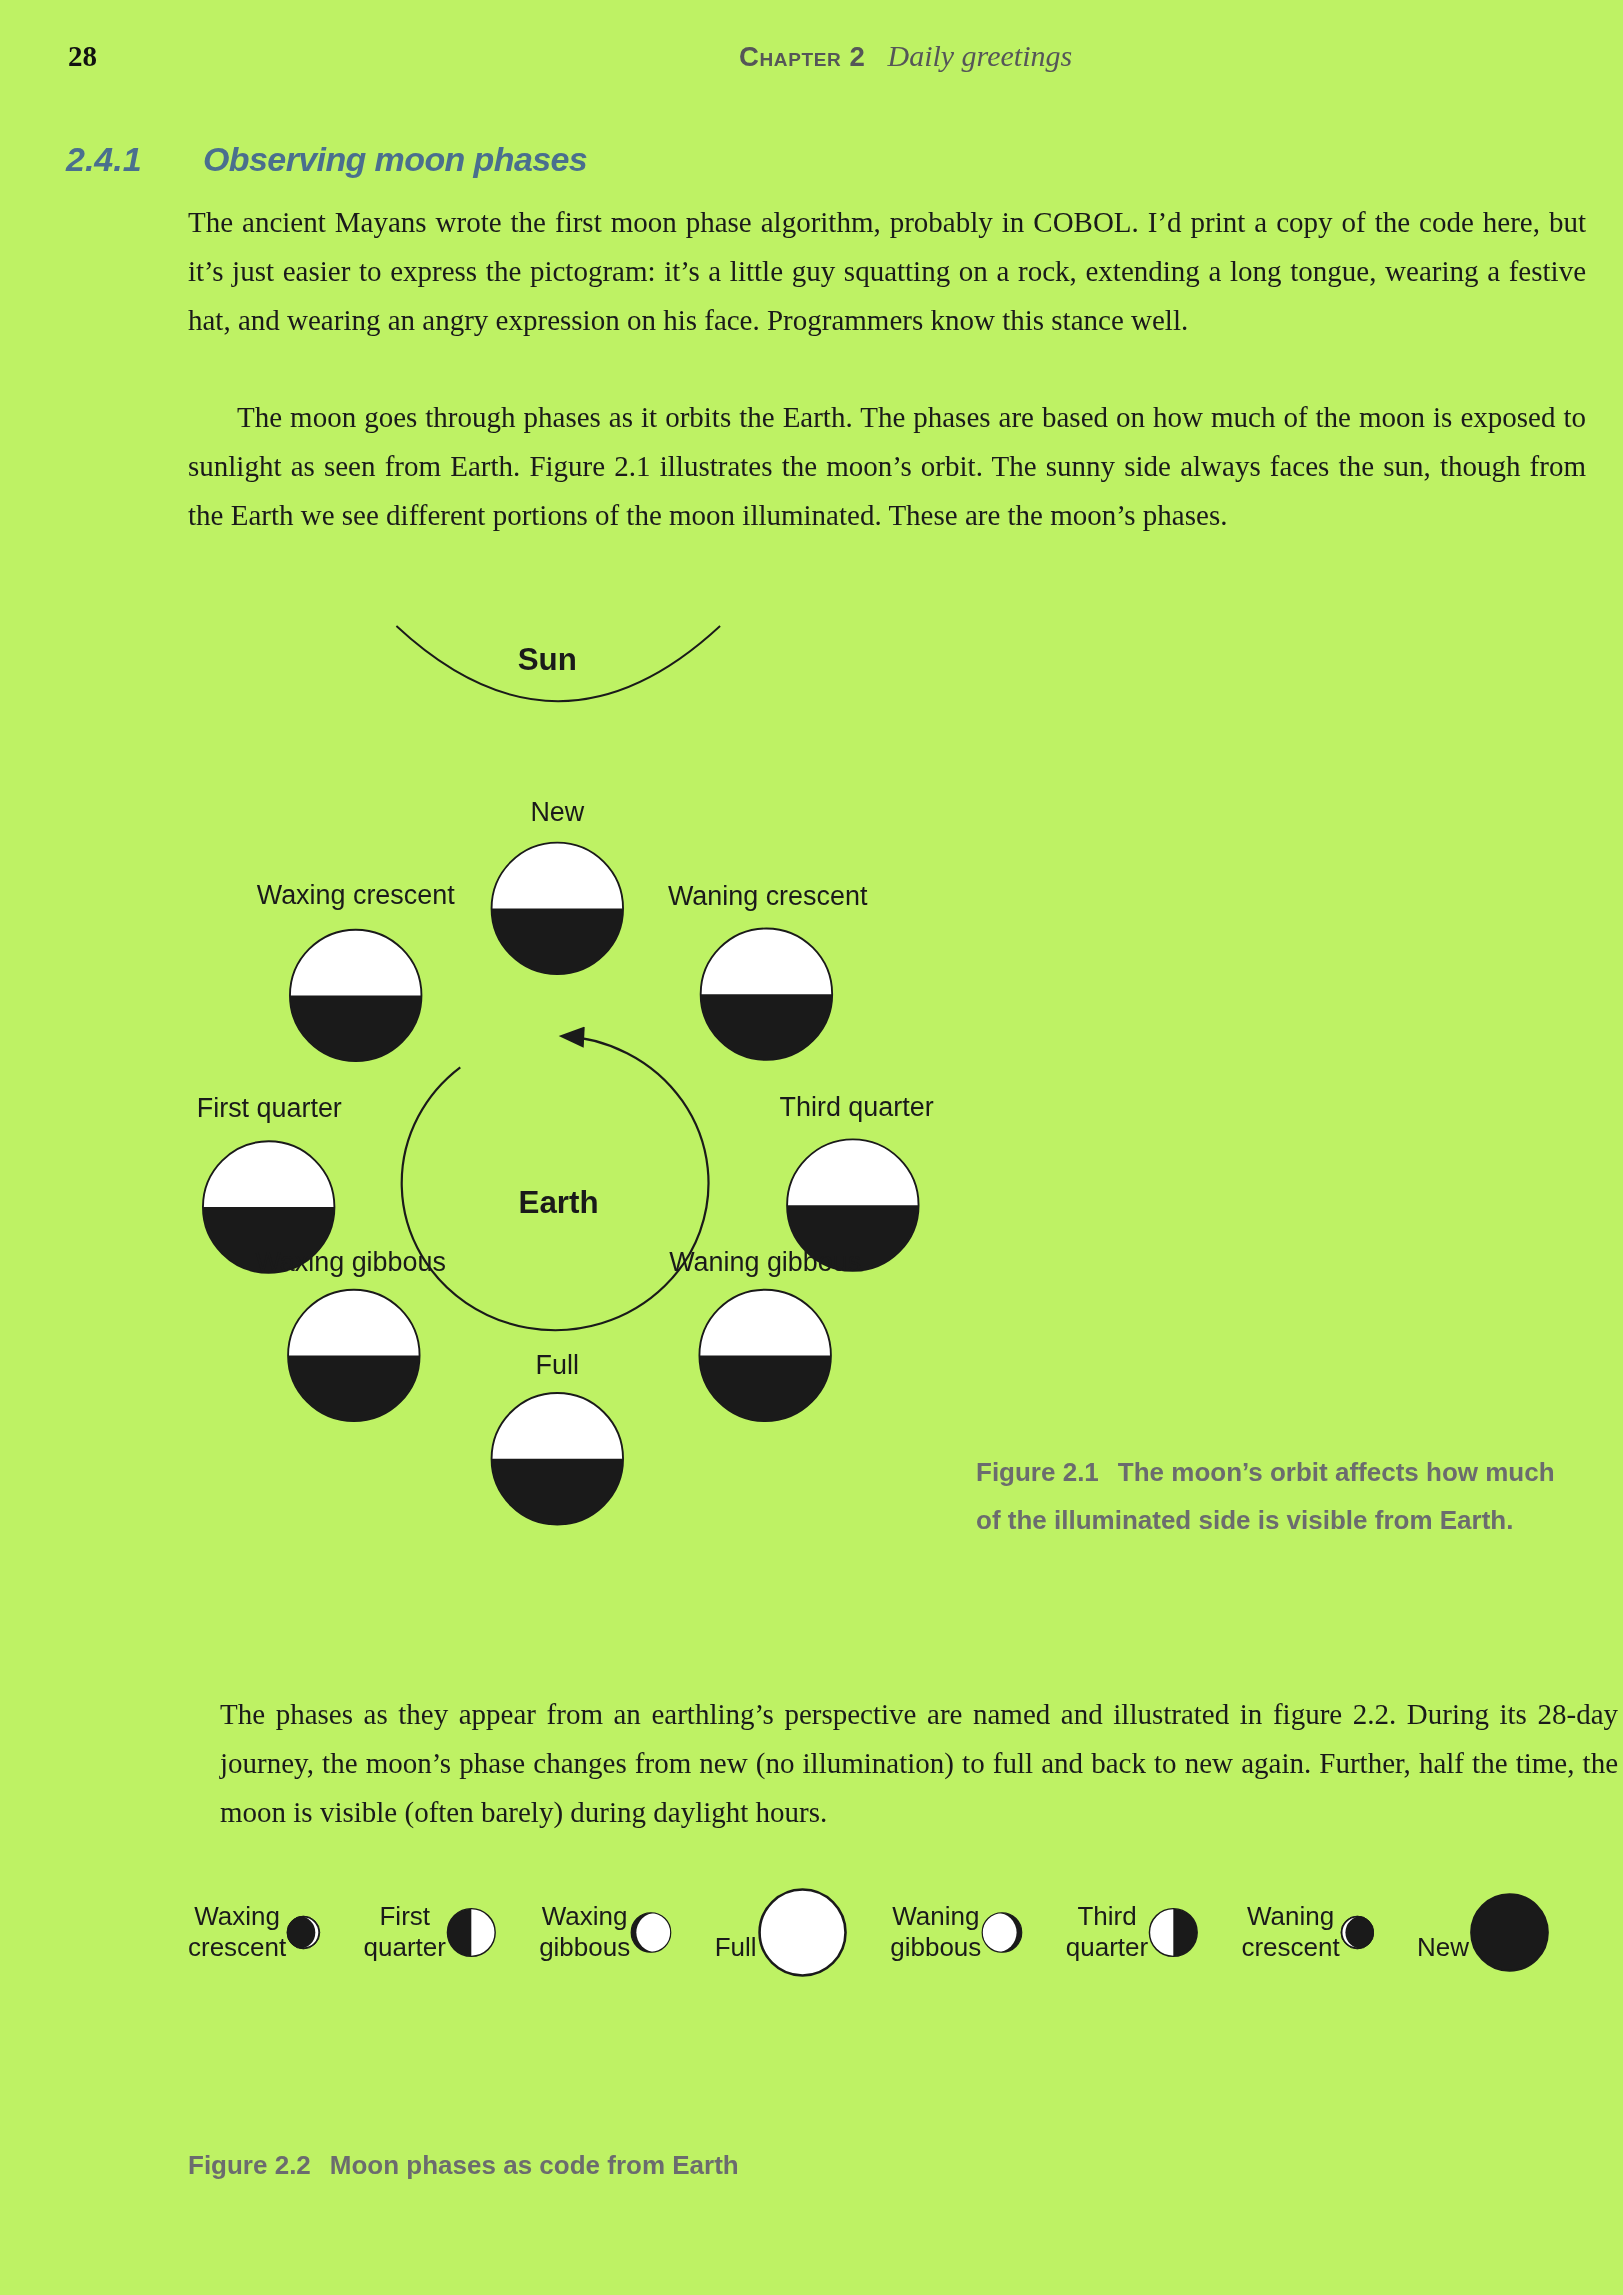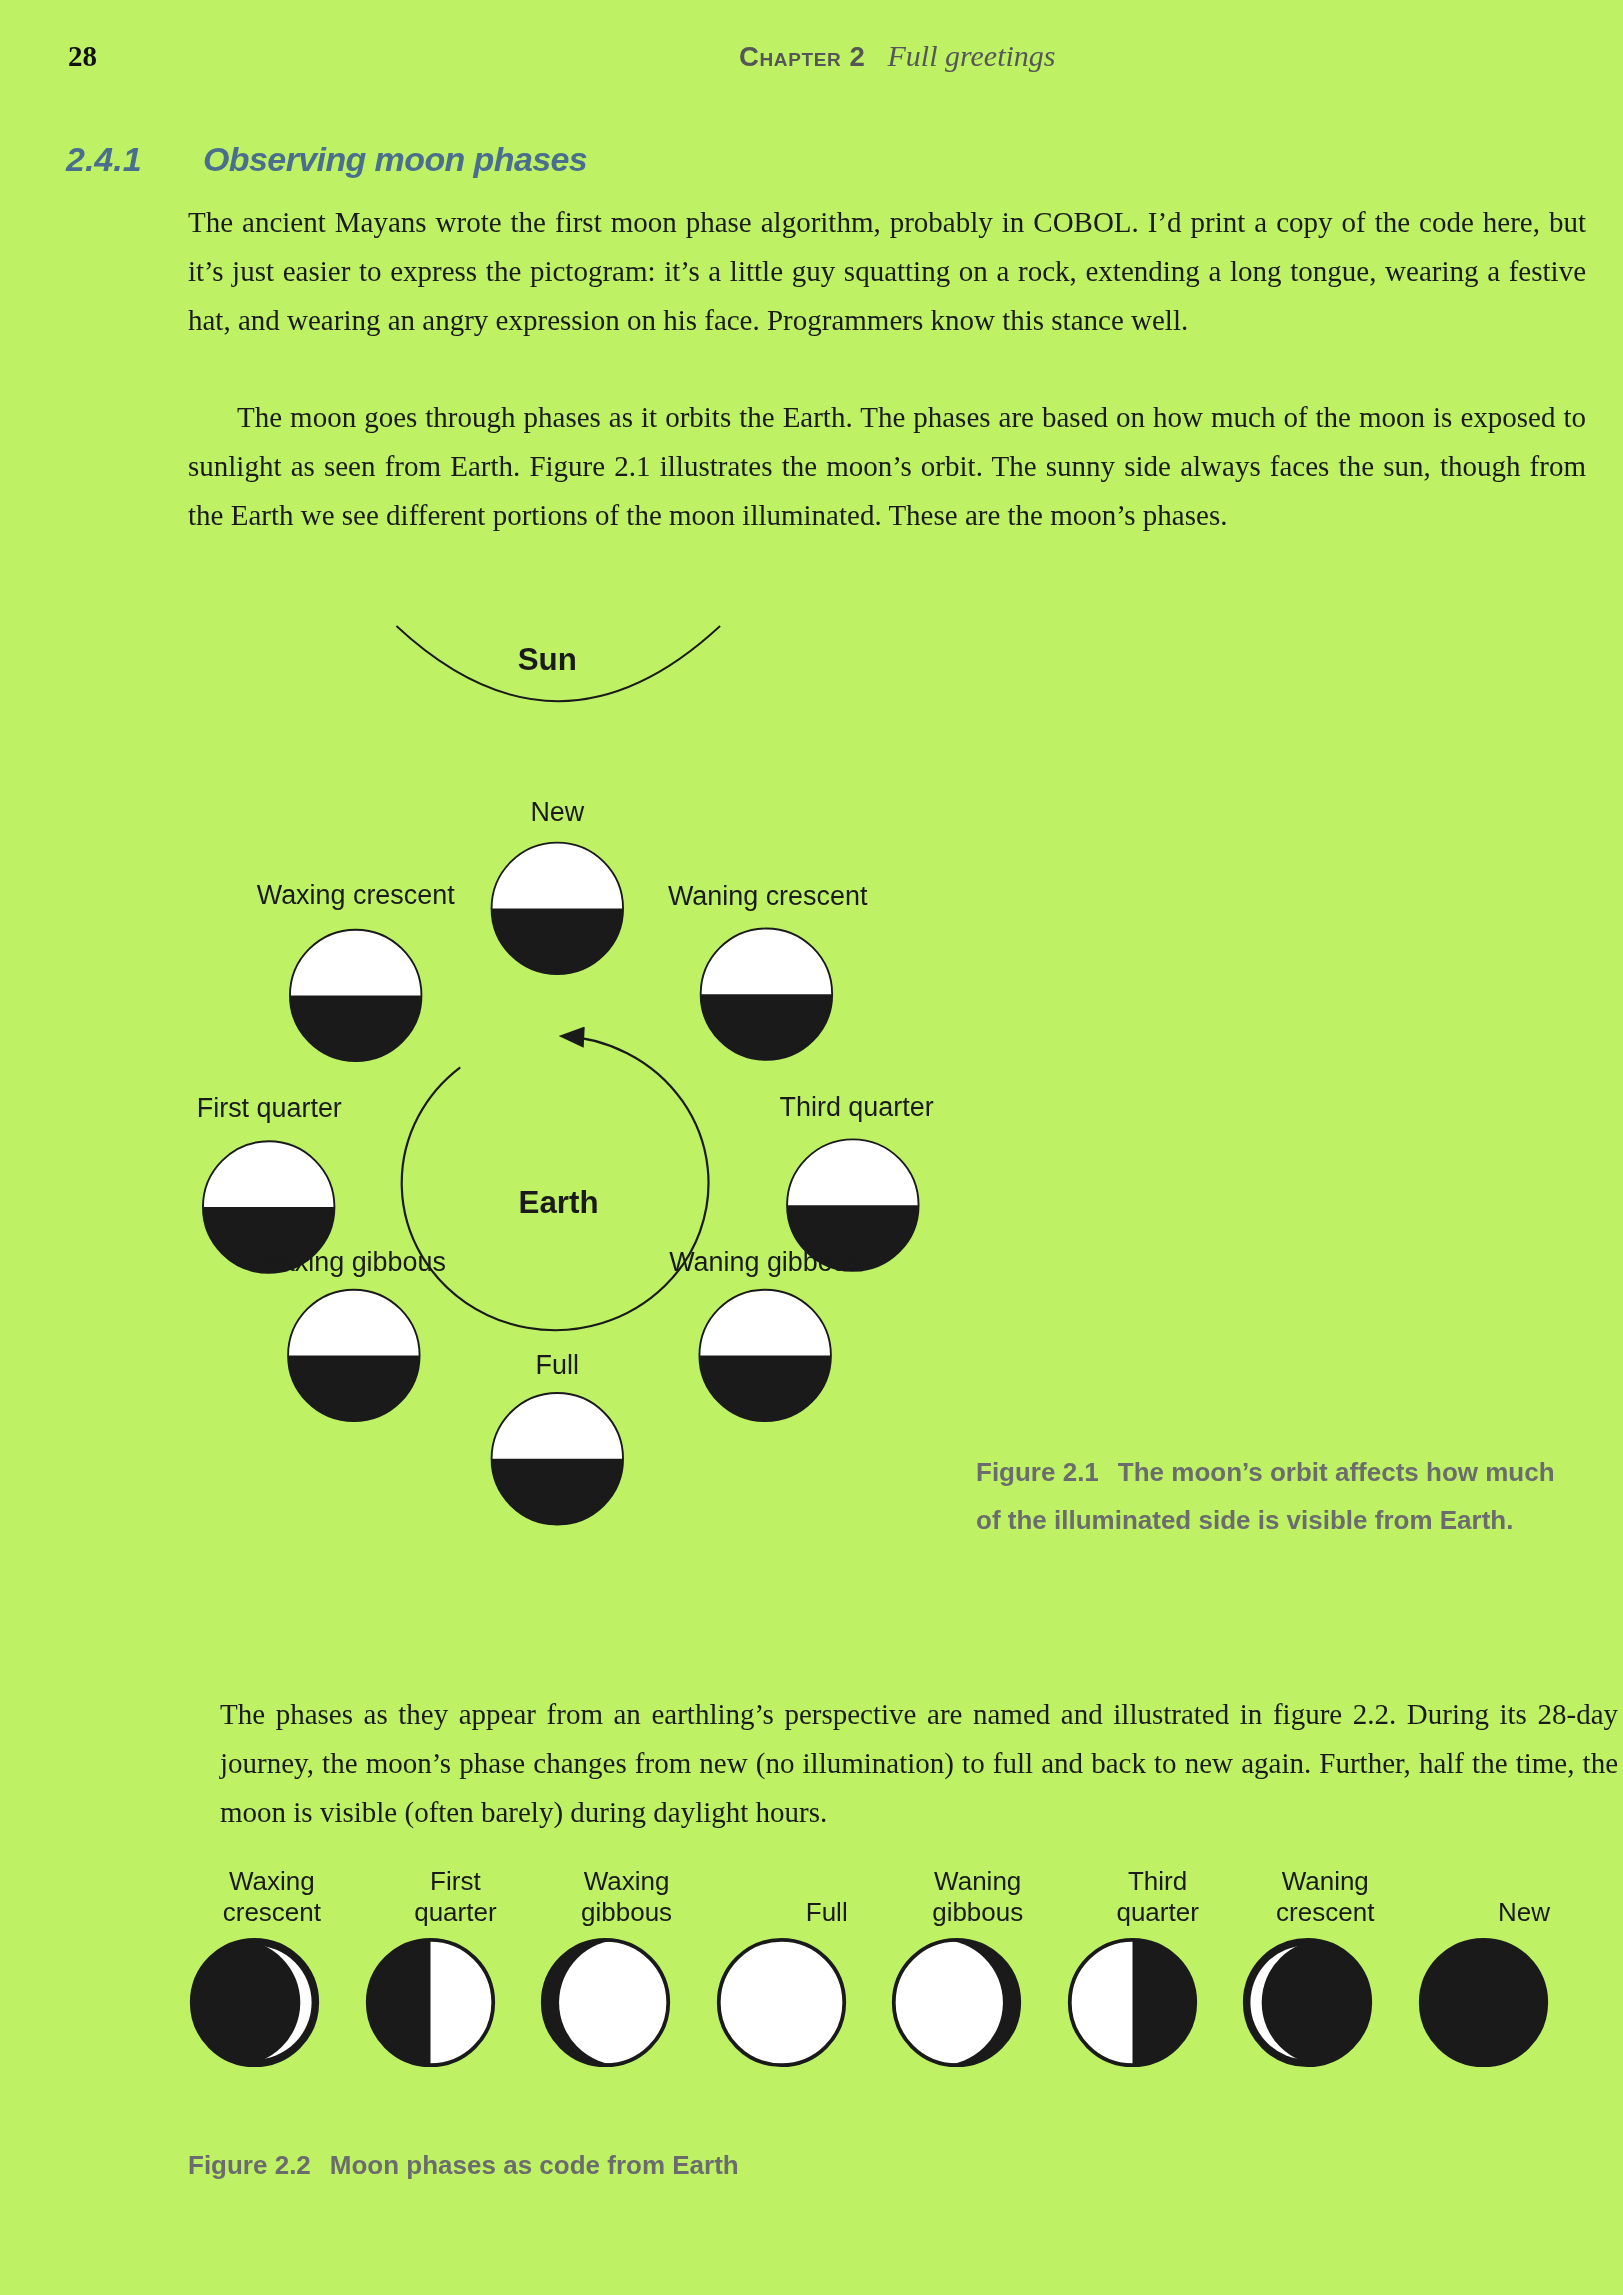--- a/index.html
+++ b/index.html
@@ -28,34 +28,34 @@
   .fig1-label{font-family:"Liberation Sans",sans-serif;font-size:43px;fill:#1a1a1a;}
   .fig1-label-bold{font-family:"Liberation Sans",sans-serif;font-size:50px;font-weight:bold;fill:#1a1a1a;}
   
   .figcap{position:absolute;font-family:"Liberation Sans",sans-serif;font-weight:bold;
     font-size:26px;line-height:48px;color:#6b6c6e;}
   .figcap1{left:976px;top:1448px;width:592px;}
   .figcap2{left:188px;top:2141px;width:1315px;}
   .figcap .cap-label{margin-right:19px;}
   
   .fig2{position:absolute;left:188px;top:1858px;width:1362px;display:flex;justify-content:space-between;}
-  .fig2-cell{width:133px;display:flex;flex-direction:column;align-items:flex-end;}
+  .fig2-cell{width:133px;display:flex;flex-direction:row;align-items:center;}
   .fig2-label{height:70px;display:flex;flex-direction:column;justify-content:flex-end;align-items:center;
     font-family:"Liberation Sans",sans-serif;font-size:26px;line-height:31px;color:#1a1a1a;text-align:center;white-space:nowrap;}
   .fig2-moon{margin-top:7.5px;width:133px;height:133px;}
 </style>
 </head>
 <body>
 
 <div class="page">
 
   <div class="runhead-left">28</div>
   <div class="runhead-center">
     <span class="chapter-label">Chapter 2</span>
-    <span class="chapter-title">Full greetings</span>
+    <span class="chapter-title">Daily greetings</span>
   </div>
 
   <div class="section-head">
     <span class="section-num">2.4.1</span>
     <span class="section-title">Observing moon phases</span>
   </div>
 
   <div class="body-par par1">The ancient Mayans wrote the first moon phase algorithm, probably in COBOL. I’d print a copy of the code here, but it’s just easier to express the pictogram: it’s a little guy squatting on a rock, extending a long tongue, wearing a festive hat, and wearing an angry expression on his face. Programmers know this stance well.</div>
   <div class="body-par par2">
     <span class="partext">The moon goes through phases as it orbits the Earth. The phases are based on how much of the moon is exposed to sunlight as seen from Earth. Figure 2.1 illustrates the moon’s orbit. The sunny side always faces the sun, though from the Earth we see different portions of the moon illuminated. These are the moon’s phases.</span>

